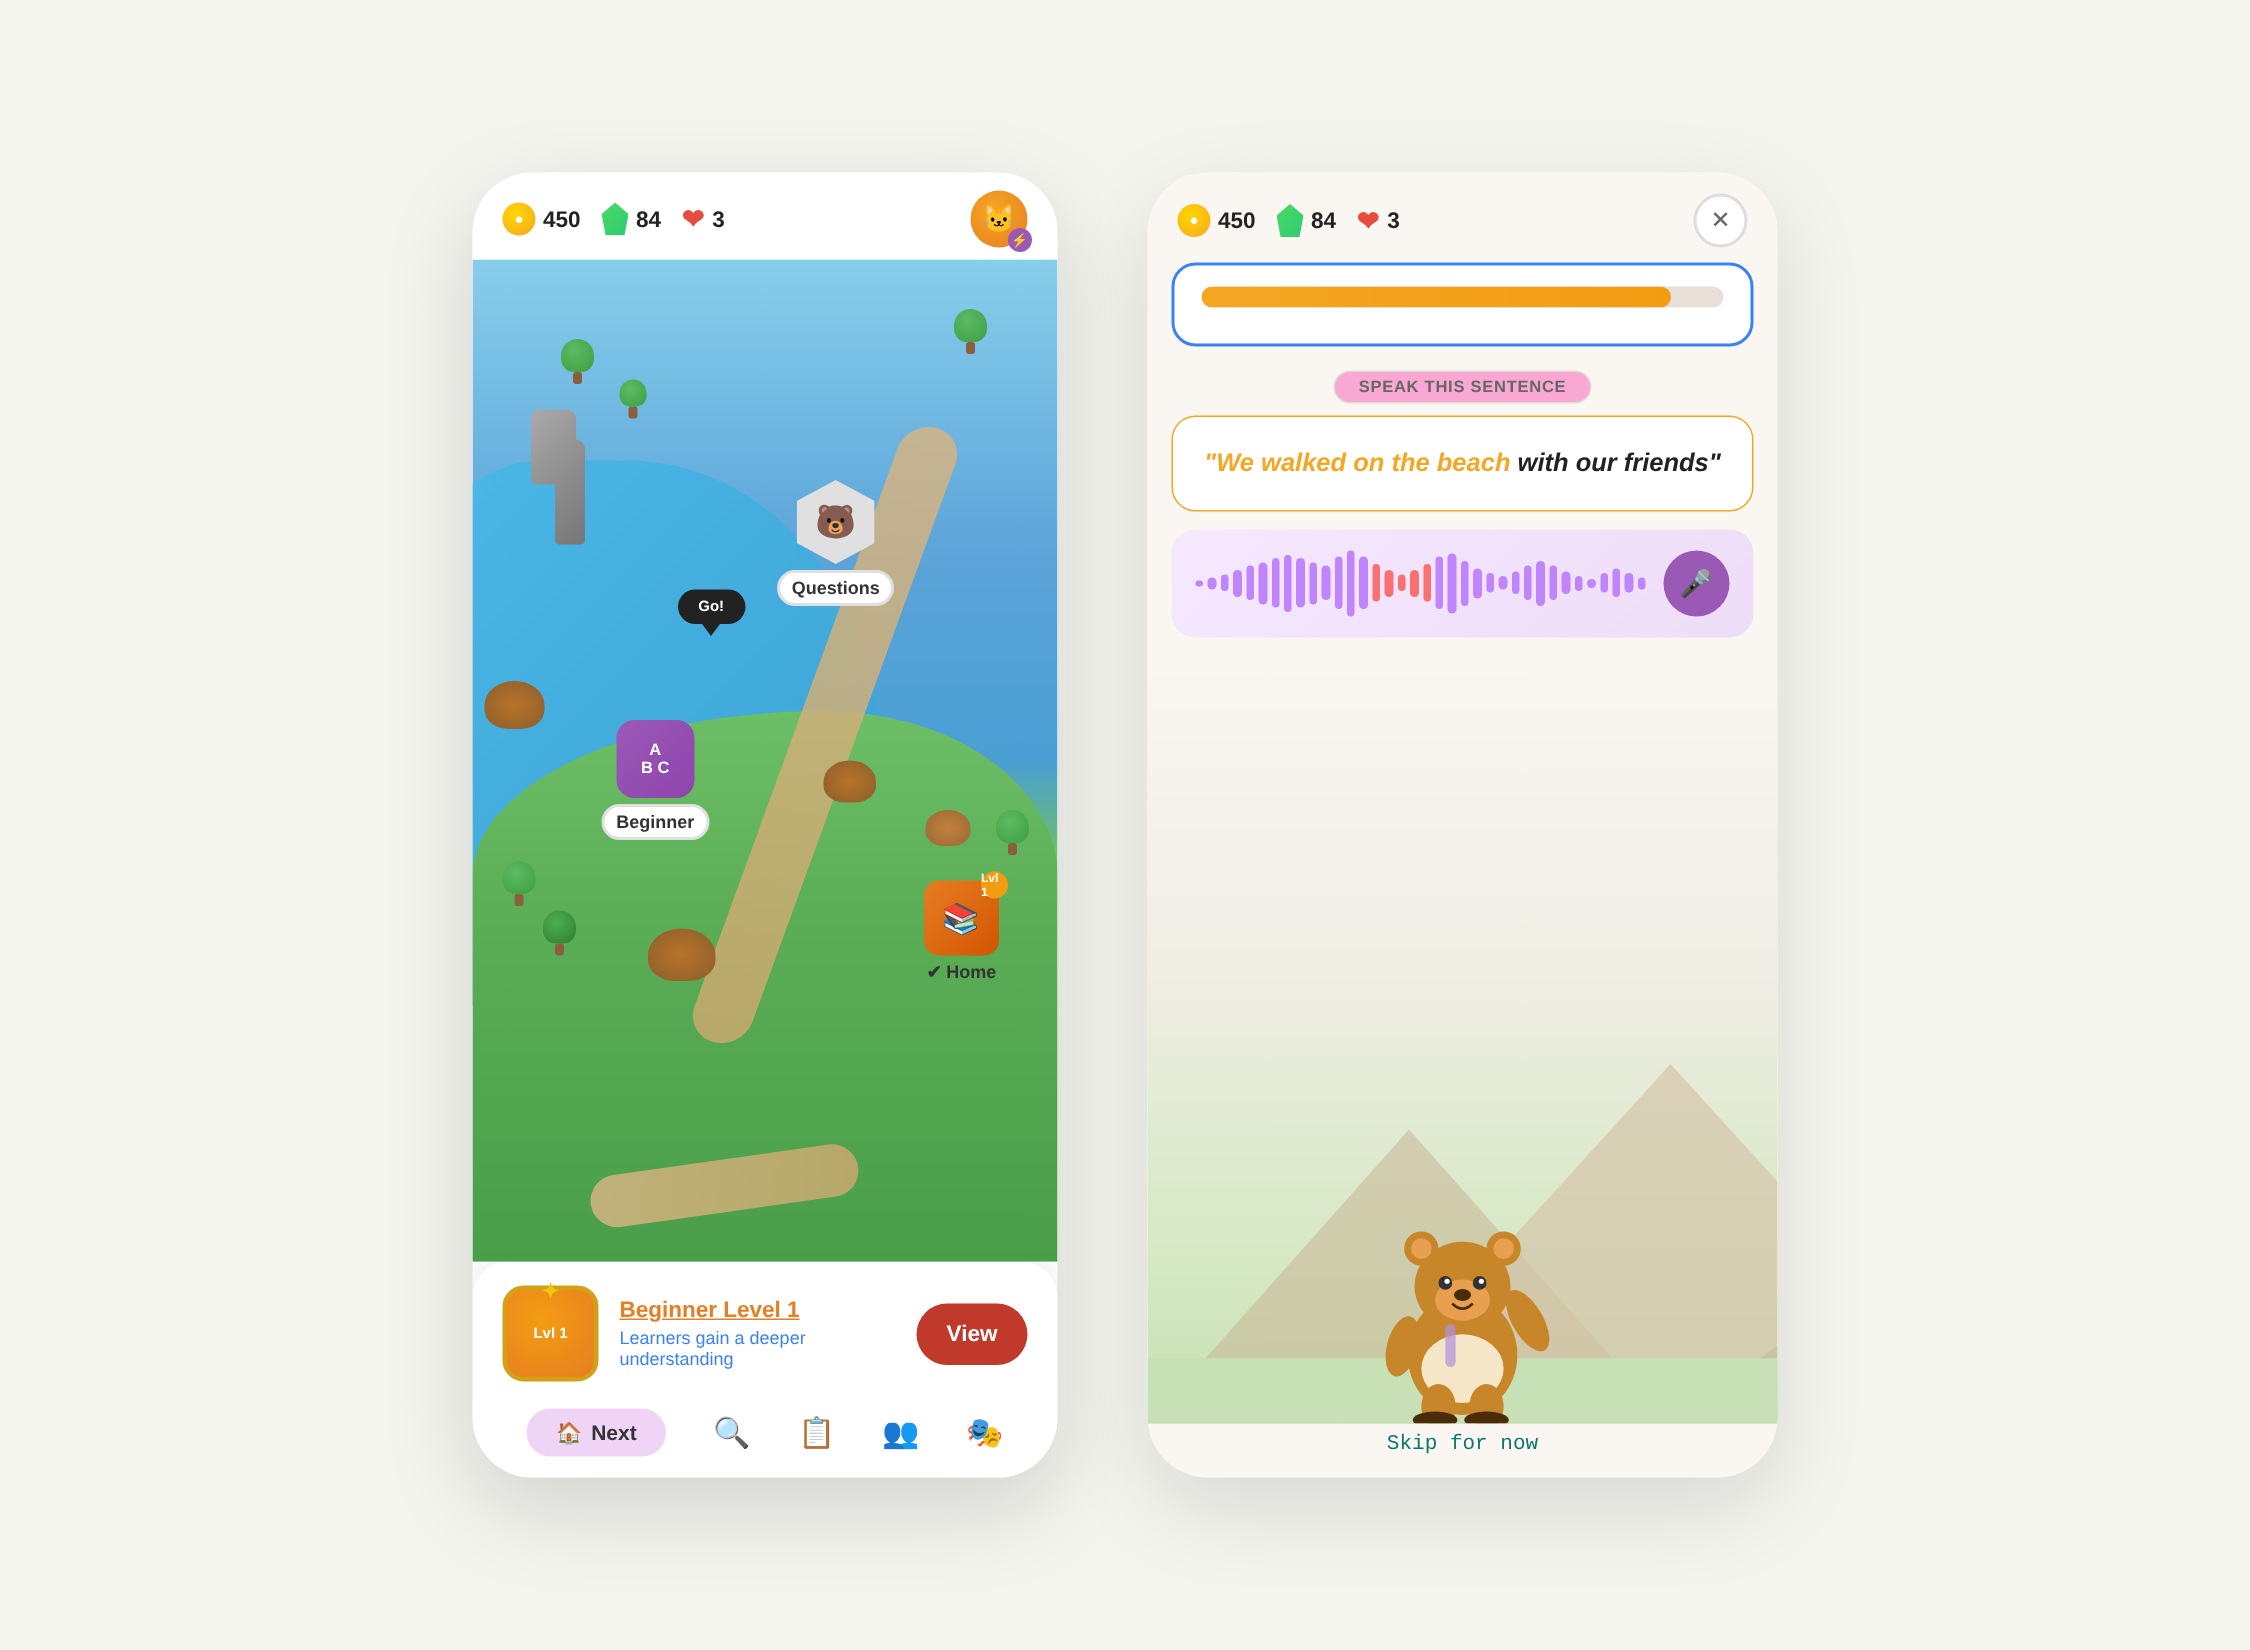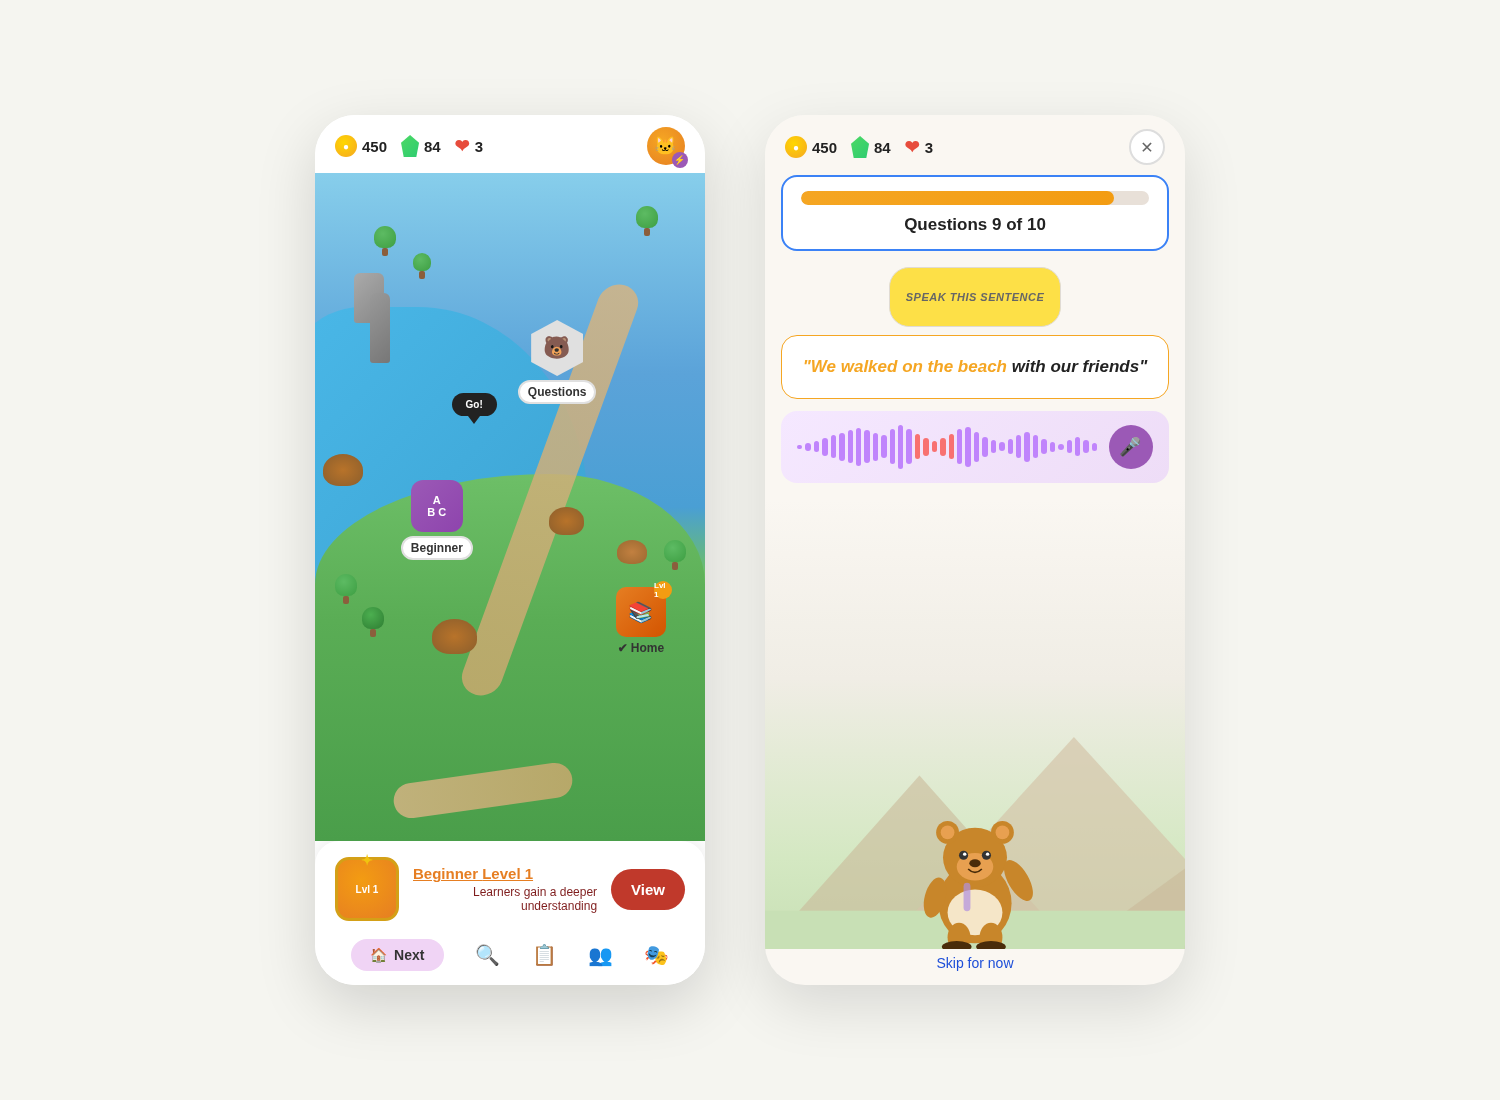--- a/index.html
+++ b/index.html
@@ -296,23 +296,22 @@
       font-size: 15px;
       font-weight: 700;
       color: #222;
     }
     .card-title span {
       color: #e67e22;
       text-decoration: underline;
     }
     .card-subtitle {
       font-size: 12px;
-      color: #7f1d1d;
+      color: #3b82f6;
       margin-top: 3px;
-      text-align: right;
     }
 
     .view-btn {
       background: #c0392b;
       color: #fff;
       border: none;
       border-radius: 24px;
       padding: 12px 20px;
       font-size: 15px;
       font-weight: 700;
@@ -399,30 +398,29 @@
       font-size: 17px;
       font-weight: 700;
       color: #222;
     }
 
     .speak-label {
       text-align: center;
       margin: 6px 16px 8px;
     }
     .speak-badge {
-      background: #fde047;
+      background: #f9a8d4;
       border-radius: 20px;
-      padding: 23px 16px;
+      padding: 4px 16px;
       font-size: 11px;
       font-weight: 700;
       color: #666;
       letter-spacing: 0.5px;
       display: inline-block;
       border: 1.5px solid #e0dbd4;
-      font-style: italic;
     }
 
     .sentence-card {
       margin: 0 16px 12px;
       background: #fff;
       border-radius: 16px;
       border: 1.5px solid #f5a623;
       padding: 18px 20px;
       text-align: center;
       font-size: 17px;
@@ -503,22 +501,23 @@
       font-size: 17px;
       font-weight: 700;
       cursor: pointer;
       width: calc(100% - 32px);
     }
 
     .skip-link {
       text-align: center;
       padding: 6px 16px 14px;
       font-size: 14px;
-      color: #1d4ed8;
+      color: #0f766e;
       cursor: pointer;
+      font-family: Liberation Mono, monospace;
     }
   </style>
 </head>
 <body>
 
 <div class="phone-left">
 
   <div class="phone-status-bar">
     <div class="stat-item">
       <div class="coin-icon">●</div>
@@ -643,21 +642,20 @@
       <span class="heart-icon">❤</span>
       <span>3</span>
     </div>
     <div class="close-btn">✕</div>
   </div>
 
   <div class="progress-card">
     <div class="progress-bar-track">
       <div class="progress-bar-fill" id="progress-fill" style="width: 90%;"></div>
     </div>
-    <div class="progress-label">Questions 9 of 10</div>
   </div>
 
   <div class="speak-label">
     <span class="speak-badge">SPEAK THIS SENTENCE</span>
   </div>
 
   <div class="sentence-card">
     <span class="sentence-orange">"We walked on the beach </span><span class="sentence-bold">with our friends"</span>
   </div>
 

